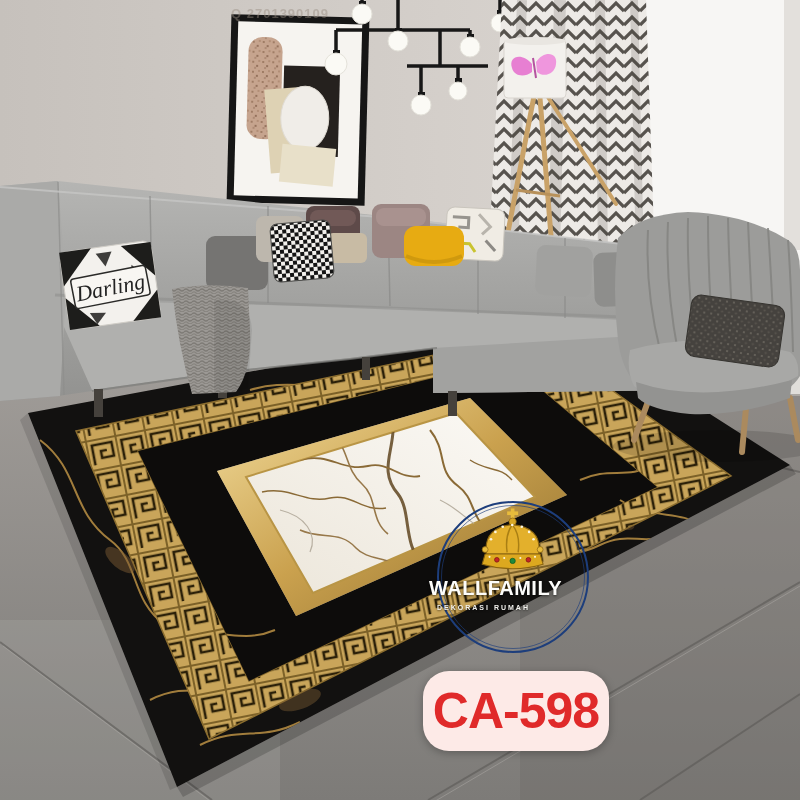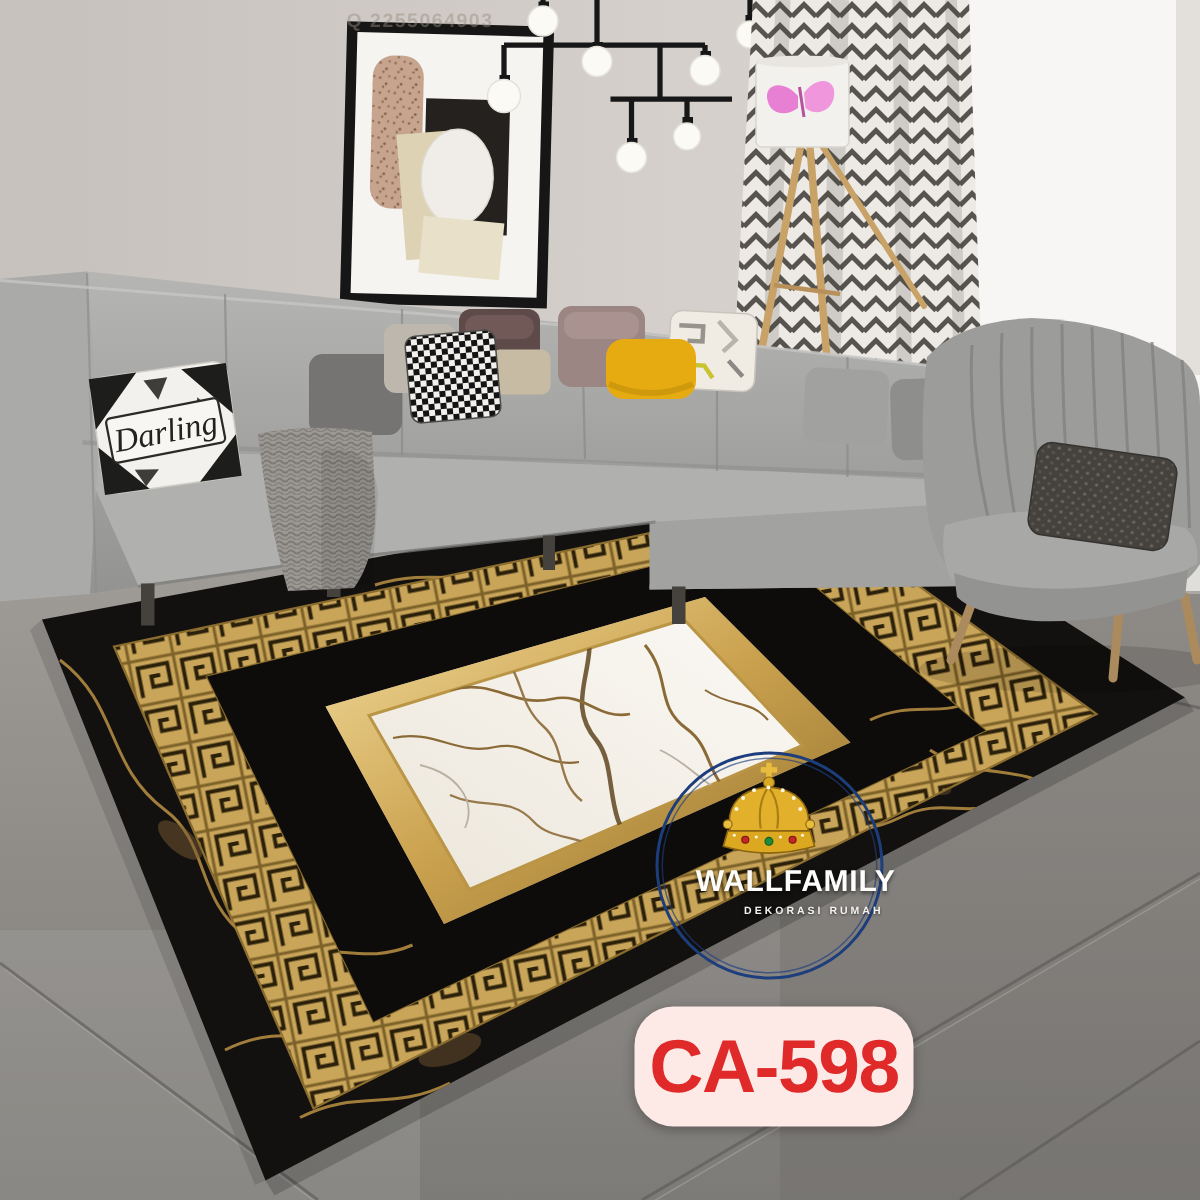--- a/index.html
+++ b/index.html
@@ -1,21 +1,21 @@
 <!DOCTYPE html>
 <html><head>
 <meta charset="utf-8">
 <style>
   html,body{margin:0;padding:0;background:#222;}
   .stage{position:relative;width:800px;height:800px;overflow:hidden;background:#d0cbc6;
          font-family:"Liberation Sans",sans-serif;}
   .stage svg.scene{position:absolute;left:0;top:0;}
   .photo-id{position:absolute;left:231px;top:6px;font-size:13px;letter-spacing:1px;
             color:rgba(150,140,128,.45);font-weight:bold;}
-  .logo{position:absolute;left:437px;top:501px;width:152px;height:152px;text-align:right;}
+  .logo{position:absolute;left:437px;top:501px;width:152px;height:152px;text-align:left;}
   .ring-outer{position:absolute;inset:0;border:2.5px solid #1d3e7c;border-radius:50%;}
   .ring-inner{position:absolute;inset:4px;border:1px solid rgba(29,62,124,.65);border-radius:50%;}
   .logo .crown{position:absolute;left:31px;top:6px;width:90px;height:66px;}
   .brand{position:absolute;left:-8px;right:-8px;top:76px;font-size:20px;font-weight:bold;color:#fdfdfb;
          letter-spacing:.5px;text-shadow:0 1px 3px rgba(0,0,0,.6);}
   .tagline{position:absolute;left:0;right:0;top:103px;font-size:7px;font-weight:bold;color:#f3f2ee;
            letter-spacing:2px;text-shadow:0 1px 2px rgba(0,0,0,.55);}
   .badge{position:absolute;left:423px;top:671px;width:186px;height:80px;background:#fdeae7;
          border-radius:26px;display:flex;align-items:center;justify-content:center;
          box-shadow:0 2px 8px rgba(0,0,0,.28);}
@@ -337,21 +337,21 @@
           <path d="M788,240 C791,280 792,315 793,352"></path>
     </g>
     <path d="M630,350 Q700,330 790,352 Q800,360 798,376 Q760,398 700,400 Q650,400 634,386 Q626,370 630,350 Z" fill="#a8a8a6"></path>
     <path d="M636,382 Q700,404 792,380 L790,398 Q740,416 690,414 Q650,410 638,398 Z" fill="#939391"></path>
     <g transform="rotate(8 735 331)">
       <rect x="688" y="300" width="94" height="62" rx="10" fill="url(#dots)" stroke="#35332f"></rect>
     </g>
   </g>
 </svg>
 
-<div class="photo-id">Q 2255064903</div>
+<div class="photo-id">Q 2701390109</div>
 
 <div class="logo">
   <div class="ring-outer"></div>
   <div class="ring-inner"></div>
   <svg class="crown" viewBox="0 0 120 90">
     <rect x="57" y="2" width="5" height="14" fill="#e8bc3c"></rect>
     <rect x="52" y="6" width="15" height="5" fill="#e8bc3c"></rect>
     <circle cx="59.5" cy="20" r="5" fill="#d9a825" stroke="#8a6410"></circle>
     <path d="M24,64 C20,38 36,26 59,24 C83,26 99,38 95,64 Z" fill="#e3b02c" stroke="#8a6410" stroke-width="1.5"></path>
     <path d="M59,24 C52,34 50,48 52,62 M59,24 C67,34 69,48 67,62" stroke="#a97f14" stroke-width="2" fill="none"></path>

